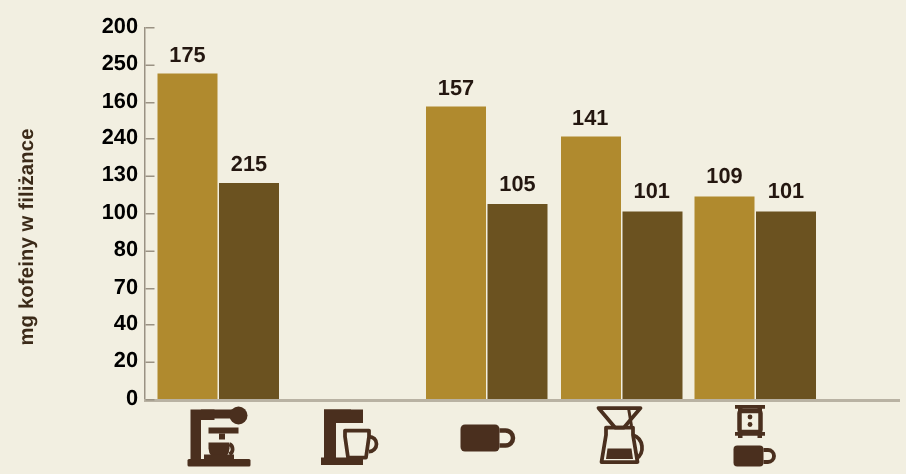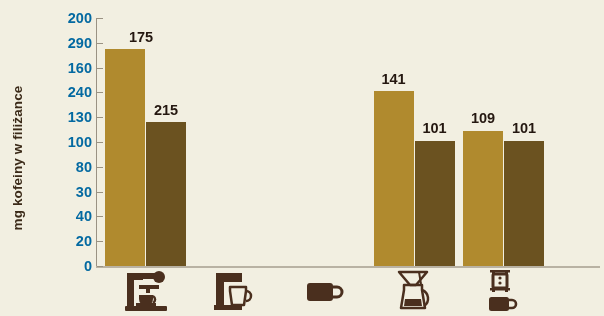--- a/index.html
+++ b/index.html
@@ -58,21 +58,21 @@
     top: 18px;
     width: 54px;
     height: 248px;
   }
   .y-tick-label {
     position: absolute;
     right: 0;
     transform: translateY(-50%);
     font-size: 14.5px;
     font-weight: bold;
-    color: #0369a1;
+    color: #000000;
     line-height: 1;
     white-space: nowrap;
   }
 
   
   #y-axis-line {
     position: absolute;
     left: 96px;
     top: 18px;
     width: 1px;
@@ -144,40 +144,46 @@
 <body>
 
 <div id="chart-root">
 
   <div id="y-axis-title">mg kofeiny w filiżance</div>
 
   <div id="y-tick-labels">
       <div class="y-tick-label" style="top: 248px;">0</div>
       <div class="y-tick-label" style="top: 223.2px;">20</div>
       <div class="y-tick-label" style="top: 198.4px;">40</div>
-      <div class="y-tick-label" style="top: 173.6px;">30</div>
+      <div class="y-tick-label" style="top: 173.6px;">70</div>
       <div class="y-tick-label" style="top: 148.8px;">80</div>
       <div class="y-tick-label" style="top: 124px;">100</div>
       <div class="y-tick-label" style="top: 99.2px;">130</div>
       <div class="y-tick-label" style="top: 74.4px;">240</div>
       <div class="y-tick-label" style="top: 49.6px;">160</div>
-      <div class="y-tick-label" style="top: 24.8px;">290</div>
+      <div class="y-tick-label" style="top: 24.8px;">250</div>
       <div class="y-tick-label" style="top: 0px;">200</div>
     </div>
 
   <div id="y-axis-line"></div>
 
   <div id="x-axis-line"></div>
 
   <div id="plot-area">
       <div class="bar-group" style="left: 8px; width: 81px;">
         <div class="bar bar-light" style="left: 0px; width: 40px; height: 217px; background: rgb(176, 138, 46);"></div>
-        <div class="bar-value" style="bottom: 222px; left: 36px; margin-top: 22px;">175</div>
+        <div class="bar-value" style="bottom: 222px; left: 20px; margin-top: 22px;">175</div>
         <div class="bar bar-dark" style="left: 41px; width: 40px; height: 143.84px; background: rgb(107, 82, 32);"></div>
         <div class="bar-value" style="bottom: 148.84px; left: 61px;">215</div>
+      </div>
+      <div class="bar-group" style="left: 187px; width: 81px;">
+        <div class="bar bar-light" style="left: 0px; width: 40px; height: 194.68px; background: rgb(176, 138, 46);"></div>
+        <div class="bar-value" style="bottom: 199.68px; left: 20px;">157</div>
+        <div class="bar bar-dark" style="left: 41px; width: 40px; height: 130.2px; background: rgb(107, 82, 32);"></div>
+        <div class="bar-value" style="bottom: 135.2px; left: 61px;">105</div>
       </div>
       <div class="bar-group" style="left: 276.5px; width: 81px;">
         <div class="bar bar-light" style="left: 0px; width: 40px; height: 174.84px; background: rgb(176, 138, 46);"></div>
         <div class="bar-value" style="bottom: 179.84px; left: 20px;">141</div>
         <div class="bar bar-dark" style="left: 41px; width: 40px; height: 125.24px; background: rgb(107, 82, 32);"></div>
         <div class="bar-value" style="bottom: 130.24px; left: 61px;">101</div>
       </div>
       <div class="bar-group" style="left: 366px; width: 81px;">
         <div class="bar bar-light" style="left: 0px; width: 40px; height: 135.16px; background: rgb(176, 138, 46);"></div>
         <div class="bar-value" style="bottom: 140.16px; left: 20px;">109</div>

